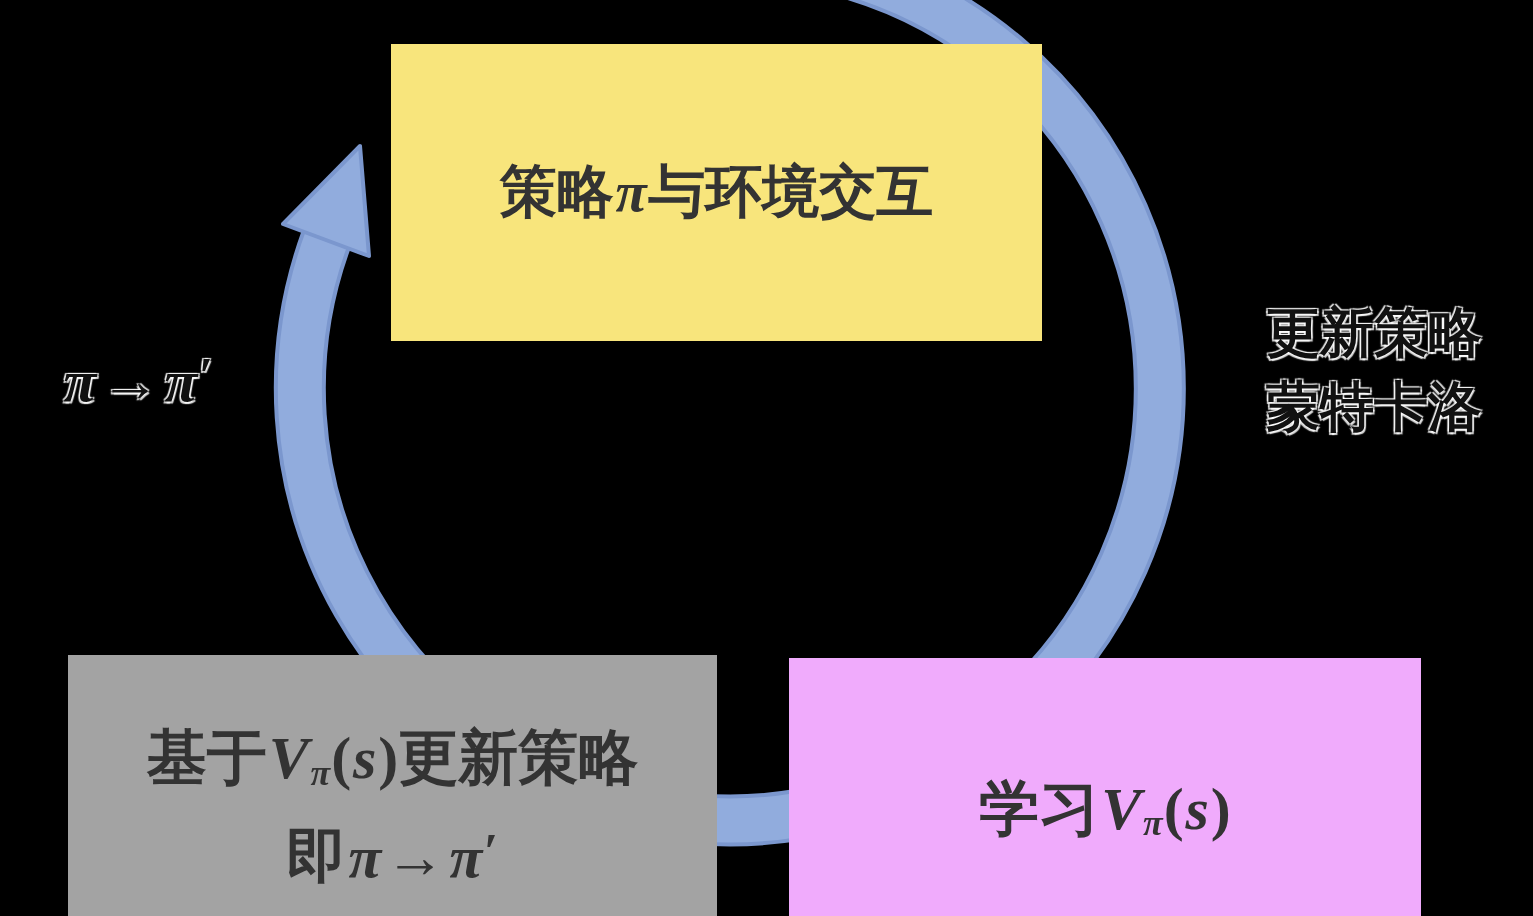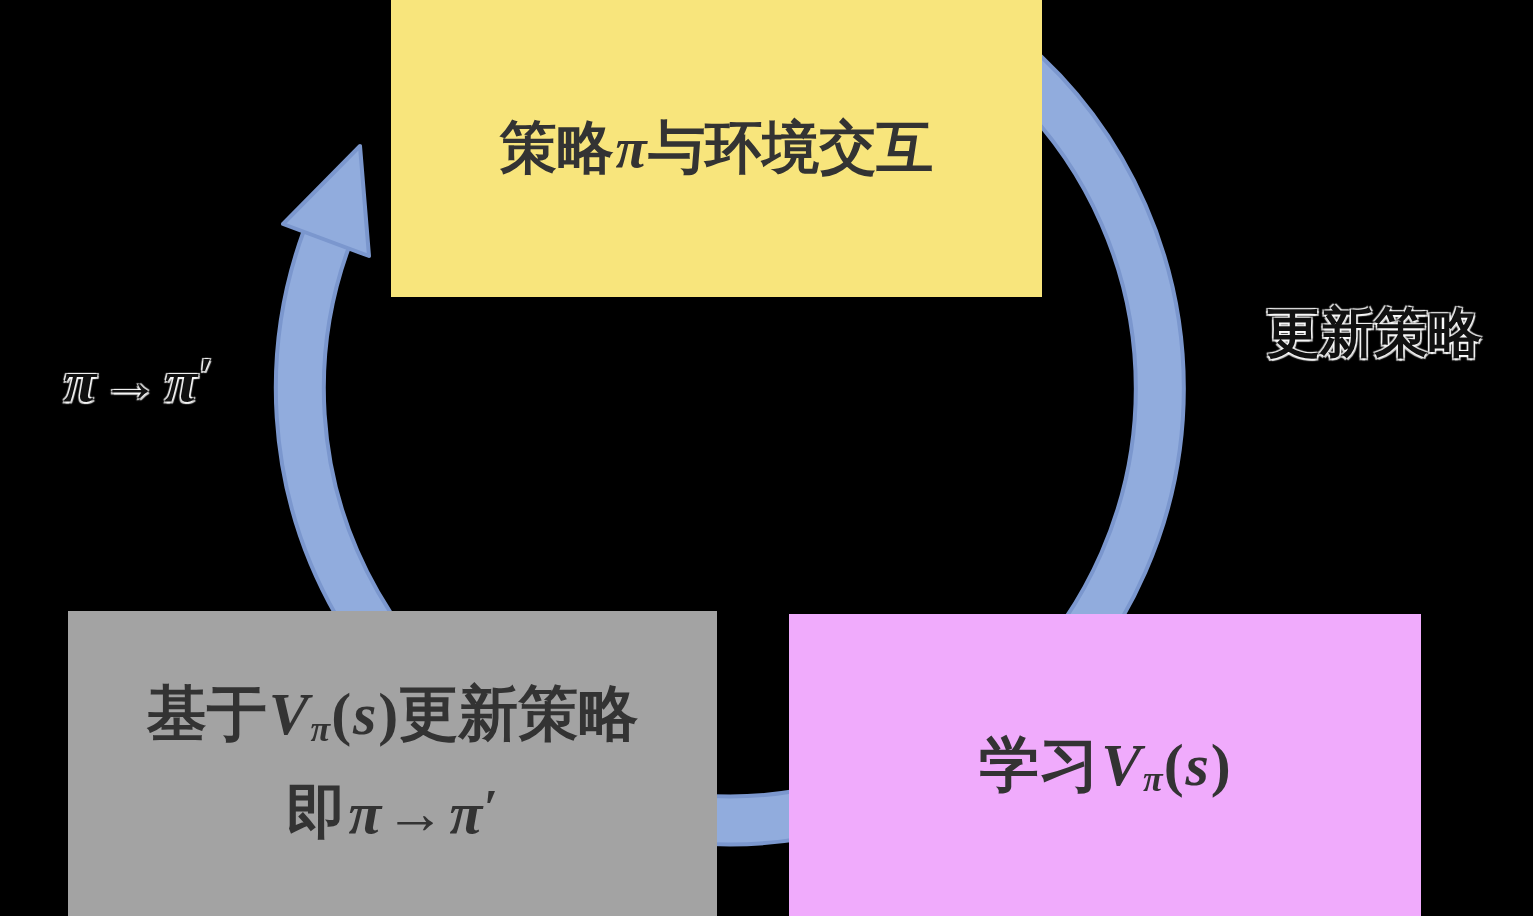--- a/index.html
+++ b/index.html
@@ -8,20 +8,21 @@
     width:1533px;height:916px;
     background:#000;
     overflow:hidden;
     font-family:"Liberation Serif","DejaVu Serif",serif;
   }
   .layer-svg{position:absolute;left:0;top:0;z-index:1;}
   .box{
     position:absolute;z-index:2;
     display:flex;align-items:center;justify-content:center;
     font-weight:600;
+    margin-top:44px;
   }
   .box-top{left:391px;top:0;width:651px;height:297px;font-size:57px;}
   .box-left{left:68px;top:611px;width:649px;height:305px;flex-direction:column;font-size:60px;line-height:78px;}
   .box-right{left:789px;top:614px;width:632px;height:302px;font-size:60px;}
   .node-line{white-space:nowrap;}
   .label{
     position:absolute;z-index:2;text-align:center;font-weight:600;
     text-shadow:
       -1.5px -1.5px 1px rgba(255,255,255,0.85),
        1.5px -1.5px 1px rgba(255,255,255,0.85),
@@ -61,19 +62,20 @@
     <div class="node-line"><span class="seg seg-cn">基于</span><span class="seg seg-math">V</span><span class="seg seg-msub">π</span><span class="seg seg-paren">(</span><span class="seg seg-math">s</span><span class="seg seg-paren">)</span><span class="seg seg-cn">更新策略</span></div>
     <div class="node-line"><span class="seg seg-cn">即</span><span class="seg seg-math">π</span><span class="seg seg-arrow">→</span><span class="seg seg-math">π</span><span class="seg seg-prime">′</span></div>
   </div>
 
   <div class="box box-right" style="background-color: #f0abfc; color: rgb(51, 51, 51);">
     <div class="node-line"><span class="seg seg-cn">学习</span><span class="seg seg-math">V</span><span class="seg seg-msub">π</span><span class="seg seg-paren">(</span><span class="seg seg-math">s</span><span class="seg seg-paren">)</span></div>
   </div>
 
   <div class="label label-right" style="color: rgb(17, 17, 17);">
     <div>更新策略</div>
+    <div>蒙特卡洛</div>
   </div>
 
   <div class="label label-left" style="color: rgb(17, 17, 17);">
     <div class="node-line"><span class="seg seg-math">π</span><span class="seg seg-arrow">→</span><span class="seg seg-math">π</span><span class="seg seg-prime">′</span></div>
   </div>
 
 </div>
 
 </body></html>

